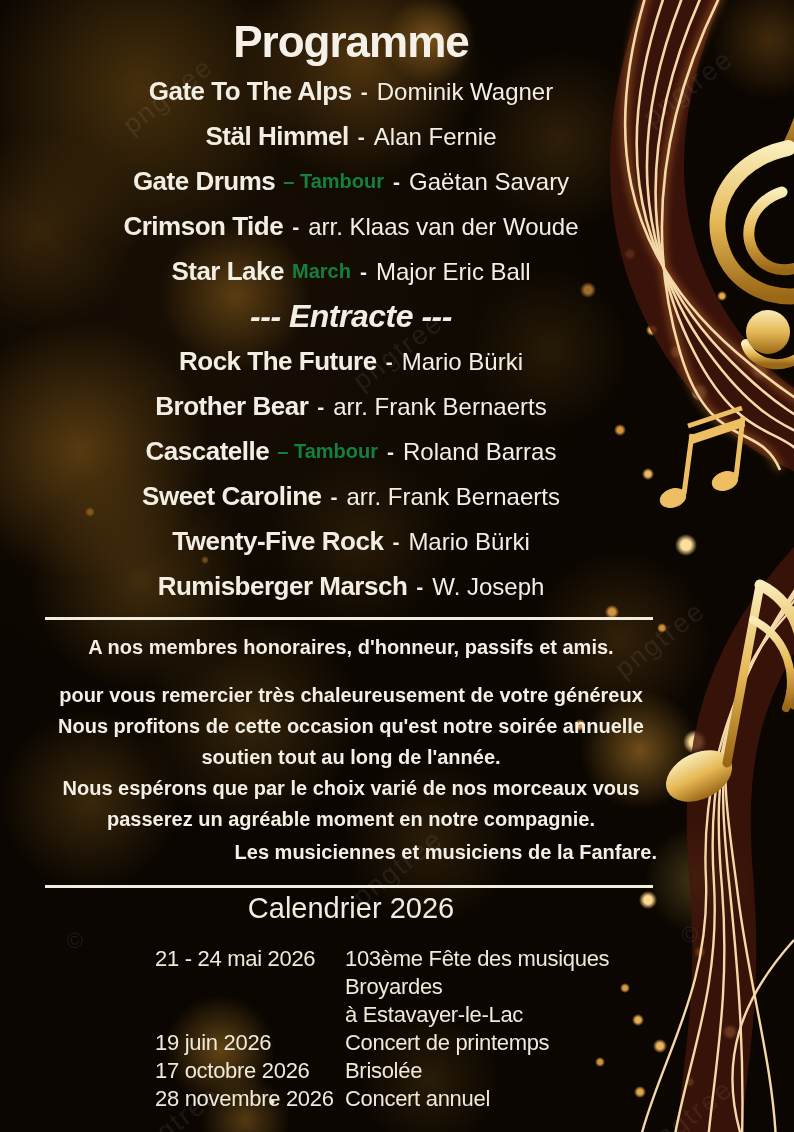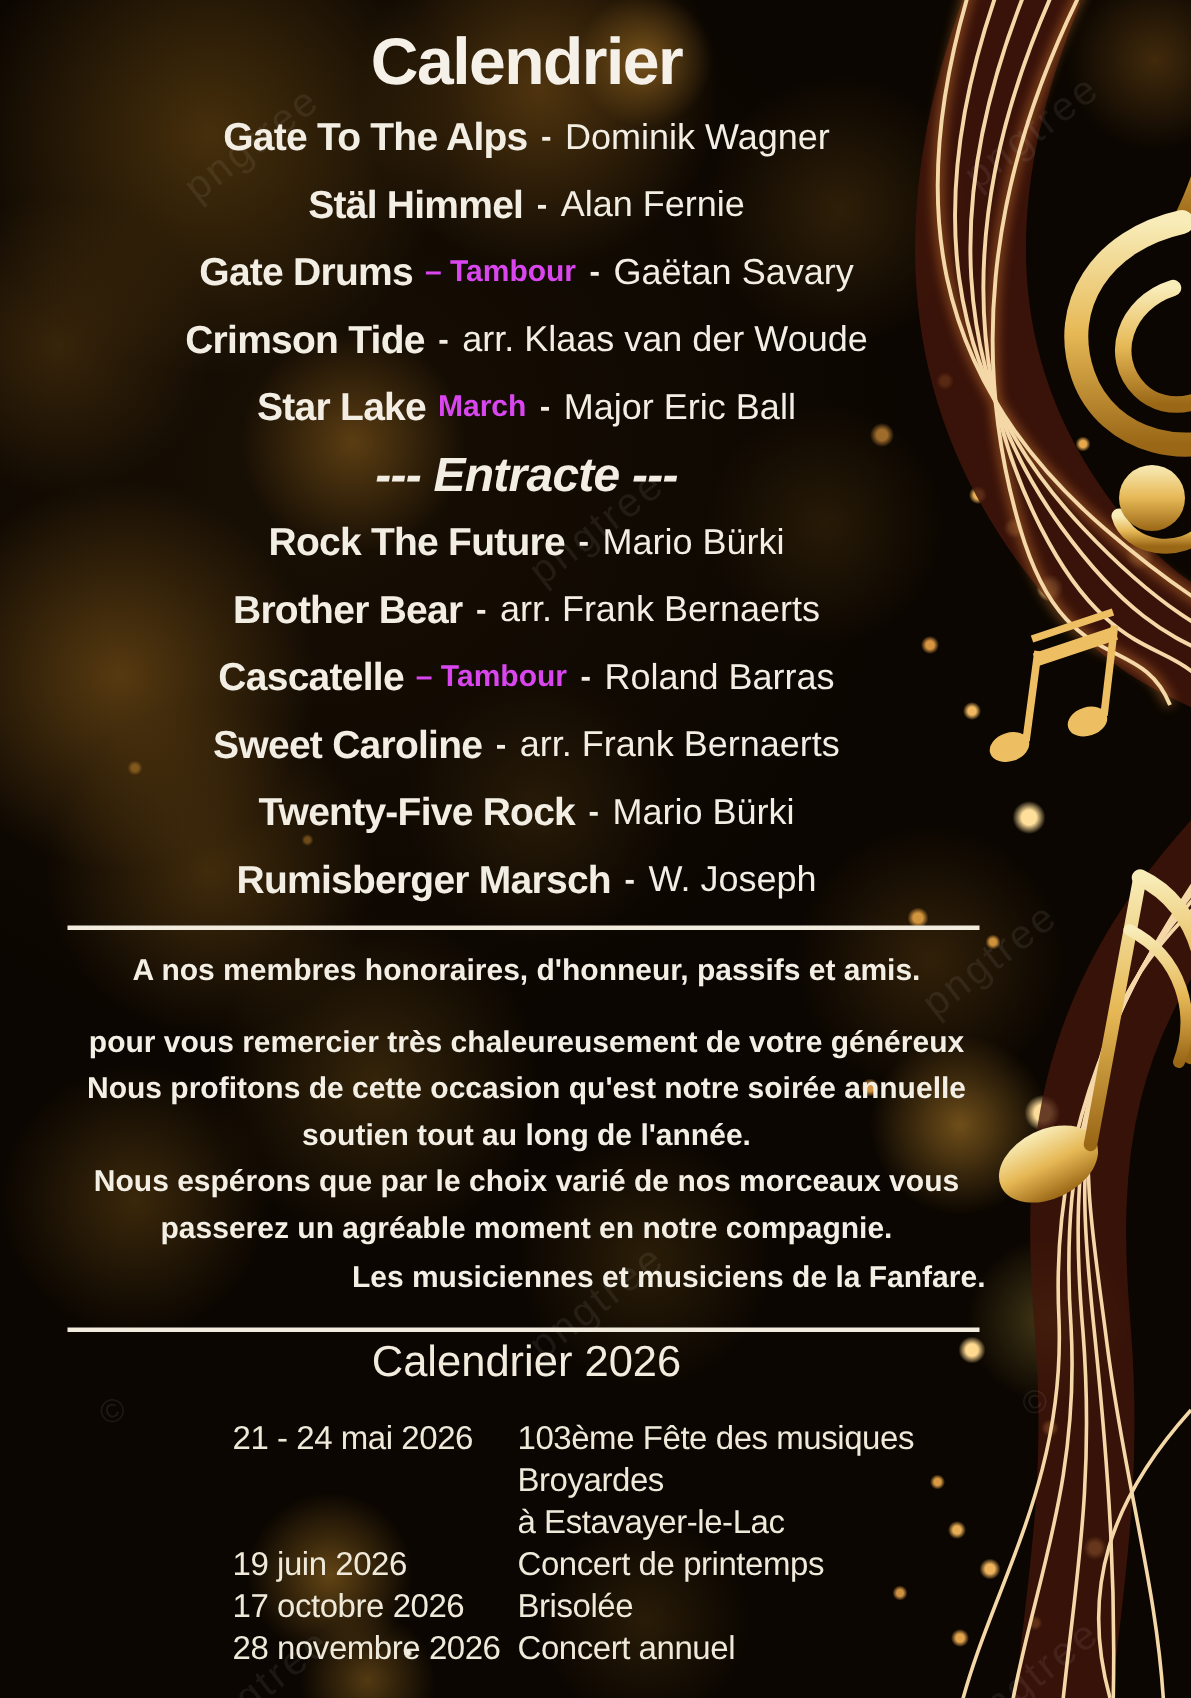--- a/index.html
+++ b/index.html
@@ -80,21 +80,21 @@
   .page-title{
     margin-top:20px;font-size:44px;line-height:44px;font-weight:700;
     letter-spacing:-1px;color:#f5f1e8;
   }
   .prog-list{margin-top:5px;}
   .prog-row{
     height:45px;display:flex;justify-content:center;align-items:center;
     white-space:nowrap;
   }
   .prog-row .t{font-size:26px;font-weight:700;letter-spacing:-.5px;color:#f3eee4;}
-  .prog-row .q{font-size:20px;font-weight:700;margin-left:8px;color:#d946ef;}
+  .prog-row .q{font-size:20px;font-weight:700;margin-left:8px;color:#15803d;}
   .prog-row .q:empty{display:none;}
   .prog-row .d{font-size:21px;font-weight:700;margin:0 9px;color:#f3eee4;}
   .prog-row .c{font-size:24px;font-weight:400;color:#f3eee4;}
   .prog-row.entracte .t{font-size:32px;font-style:italic;}
   .divider{
     height:3px;background:#f2ecdf;border:none;margin:0;width:608px;
   }
   .div1{margin-top:8px;}
   .dedication{
     margin-top:13px;font-size:20px;line-height:28px;font-weight:700;white-space:nowrap;
@@ -191,21 +191,21 @@
   <span class="wm" style="left:398px;top:352px">pngtree</span>
   <span class="wm" style="left:660px;top:640px">pngtree</span>
   <span class="wm" style="left:398px;top:868px">pngtree</span>
   <span class="wm" style="left:688px;top:1118px">pngtree</span>
   <span class="wm" style="left:175px;top:1124px">pngtree</span>
   <span class="cp" style="left:75px;top:941px">©</span>
   <span class="cp" style="left:690px;top:935px">©</span>
 
   <div class="content">
 
-    <div class="page-title">Calendrier</div>
+    <div class="page-title">Programme</div>
 
     <div class="prog-list">
 
       <div class="prog-row">
         <span class="t">Gate To The Alps</span>
 
         <span class="d">-</span>
         <span class="c">Dominik Wagner</span>
       </div>
       <div class="prog-row">

